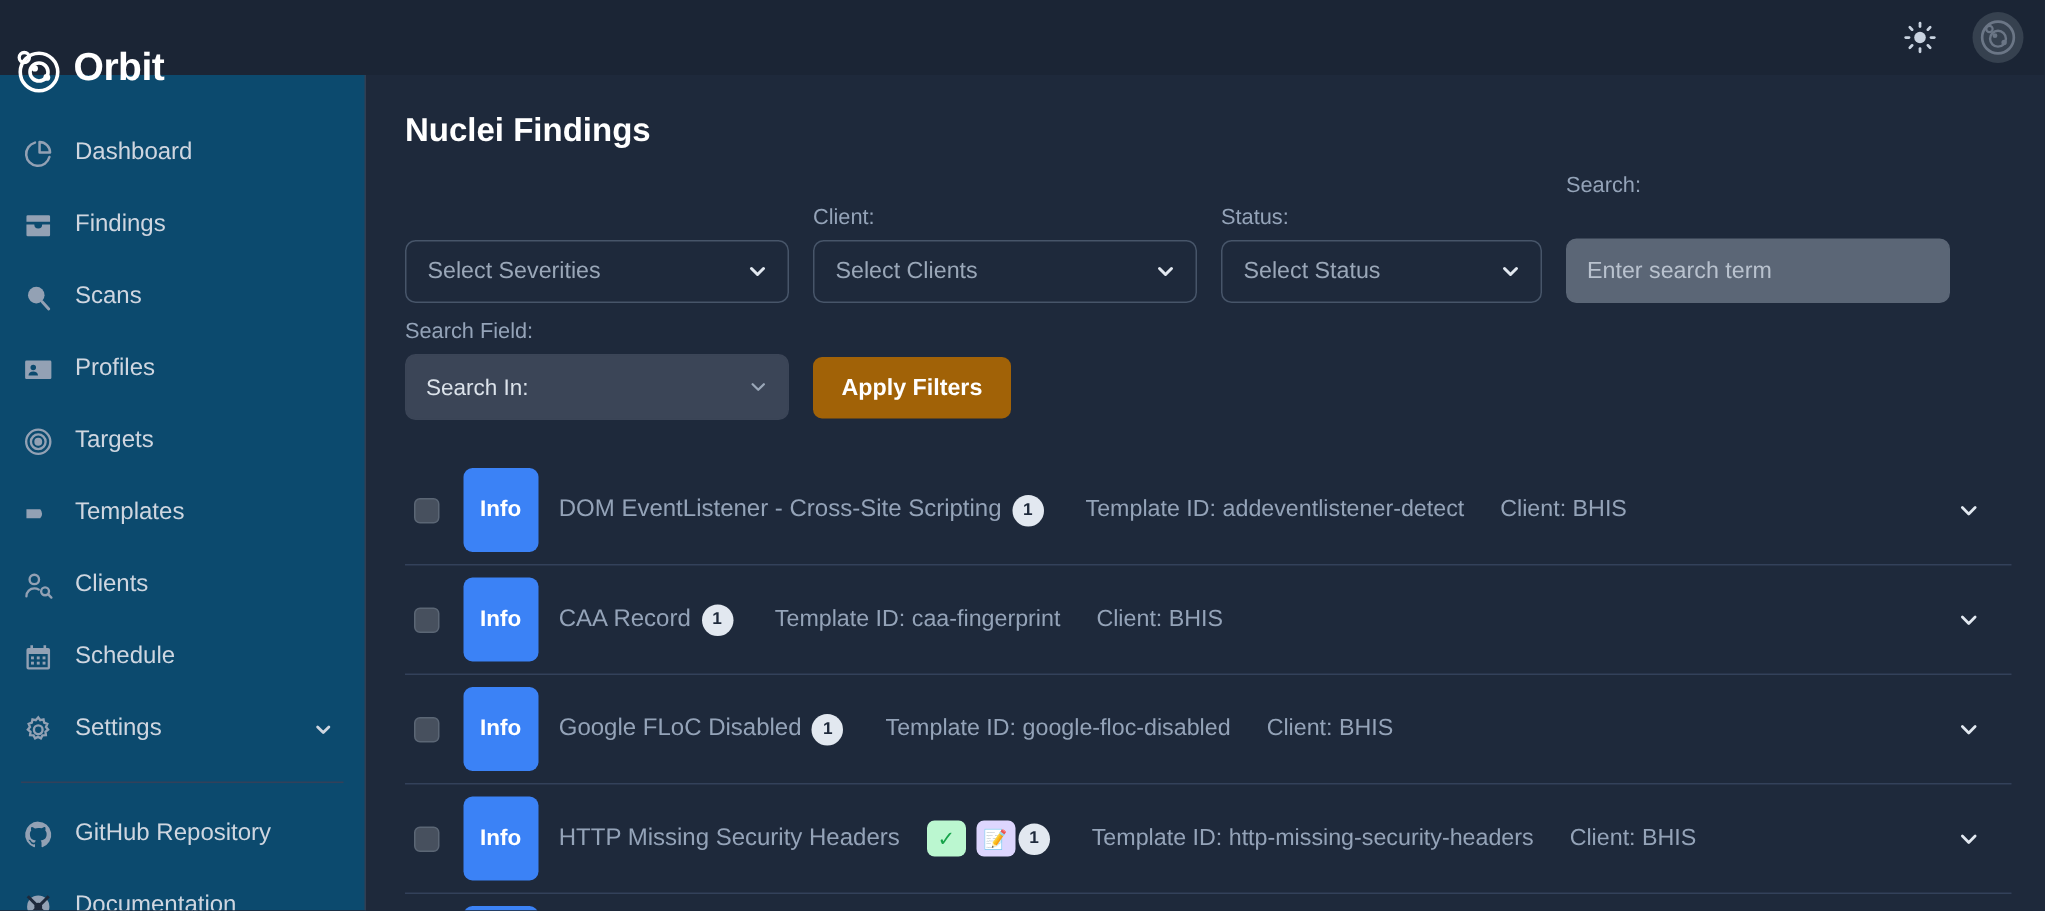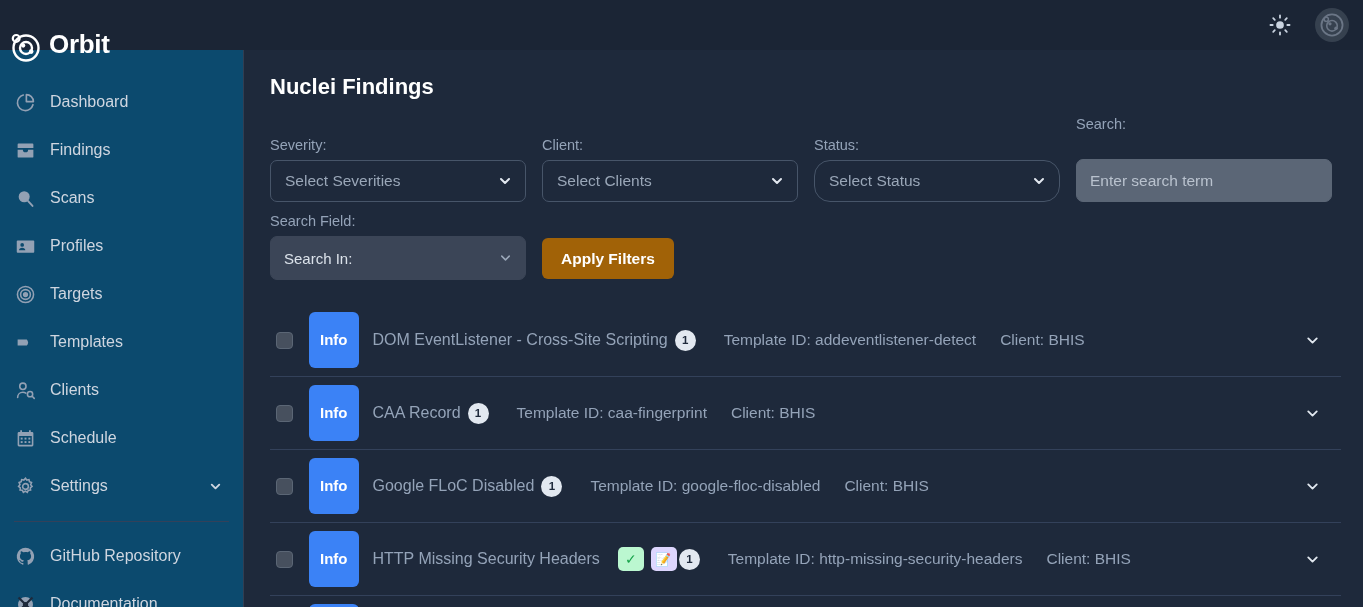--- a/index.html
+++ b/index.html
@@ -93,21 +93,21 @@
     white-space: nowrap;
   }
   .select-box .chev {
     position: absolute; right: 12px; top: 50%;
     transform: translateY(-50%);
     color: #e2e8f0;
   }
   .select-box .chev svg { width: 16px; height: 16px; display: block; }
   .w-severity { width: 256px; }
   .w-client   { width: 256px; }
-  .w-status   { width: 246px; border-radius: 16px; }
+  .w-status   { width: 214px; }
 
   .search-input {
     width: 256px; height: 43px;
     background: #5b6676;
     border: 1px solid #5b6676;
     border-radius: 7px;
     padding: 0 13px;
     color: #ffffff; font-size: 15.5px;
     font-family: "Liberation Sans", sans-serif;
     outline: none;
@@ -376,21 +376,20 @@
       </span>
       <span class="nav-label">Documentation</span>
     </div>
   </nav>
 
   <main class="main">
     <h1 class="page-title">Nuclei Findings</h1>
 
     <div class="filter-row">
       <div class="filter-group">
-        <span class="filter-label">Severity:</span>
         <div class="select-box w-severity">
           <span>Select Severities</span>
           <span class="chev">
             <svg viewBox="0 0 24 24" fill="none" stroke="currentColor" stroke-width="3" stroke-linecap="round" stroke-linejoin="round">
                 <polyline points="6 9 12 15 18 9"></polyline>
               </svg>
           </span>
         </div>
       </div>
 

